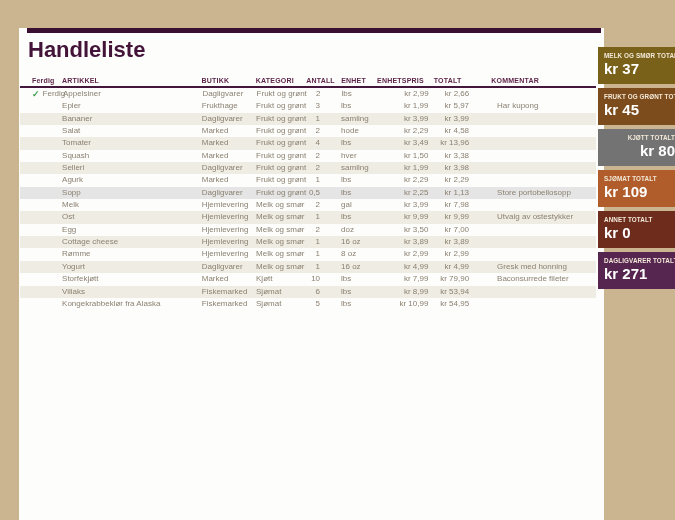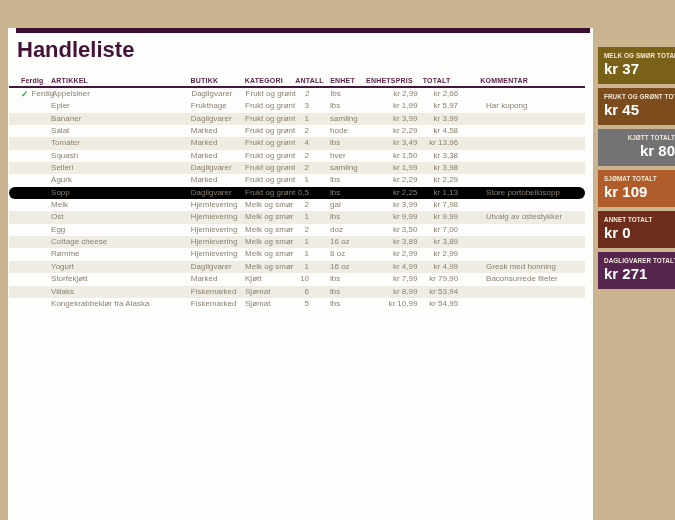--- a/index.html
+++ b/index.html
@@ -4,21 +4,21 @@
 <style>
   html,body{margin:0;padding:0;}
   body{
     width:675px;height:520px;
     background:#cbb490;
     font-family:"Liberation Sans",sans-serif;
     position:relative;overflow:hidden;
     -webkit-font-smoothing:antialiased;
   }
   .panel{
-    position:absolute;left:8px;top:28px;width:585px;height:492px;
+    position:absolute;left:19px;top:28px;width:585px;height:492px;
     background:#fdfdfc;
   }
   .accent-bar{
     position:absolute;left:8px;top:0;width:574px;height:5px;
   }
   .page-title{
     position:absolute;left:9px;top:9px;margin:0;
     font-size:22px;font-weight:700;letter-spacing:0;
   }
   .table{
@@ -175,21 +175,21 @@
     <div class="td c-artikkel">Agurk</div>
     <div class="td c-butikk">Marked</div>
     <div class="td c-kategori">Frukt og grønt</div>
     <div class="td c-antall">1</div>
     <div class="td c-enhet">lbs</div>
     <div class="td c-pris">kr 2,29</div>
     <div class="td c-totalt">kr 2,29</div>
     <div class="td c-kommentar"></div>
   </div>
 
-  <div class="tr band" style="background: #000000; border-radius: 6px;">
+  <div class="tr band" style="background: #e5e5e5;">
     <div class="td c-ferdig"><span class="check"></span><span class="done-text"></span></div>
     <div class="td c-artikkel">Sopp</div>
     <div class="td c-butikk">Dagligvarer</div>
     <div class="td c-kategori">Frukt og grønt</div>
     <div class="td c-antall">0,5</div>
     <div class="td c-enhet">lbs</div>
     <div class="td c-pris">kr 2,25</div>
     <div class="td c-totalt">kr 1,13</div>
     <div class="td c-kommentar">Store portobellosopp</div>
   </div>

